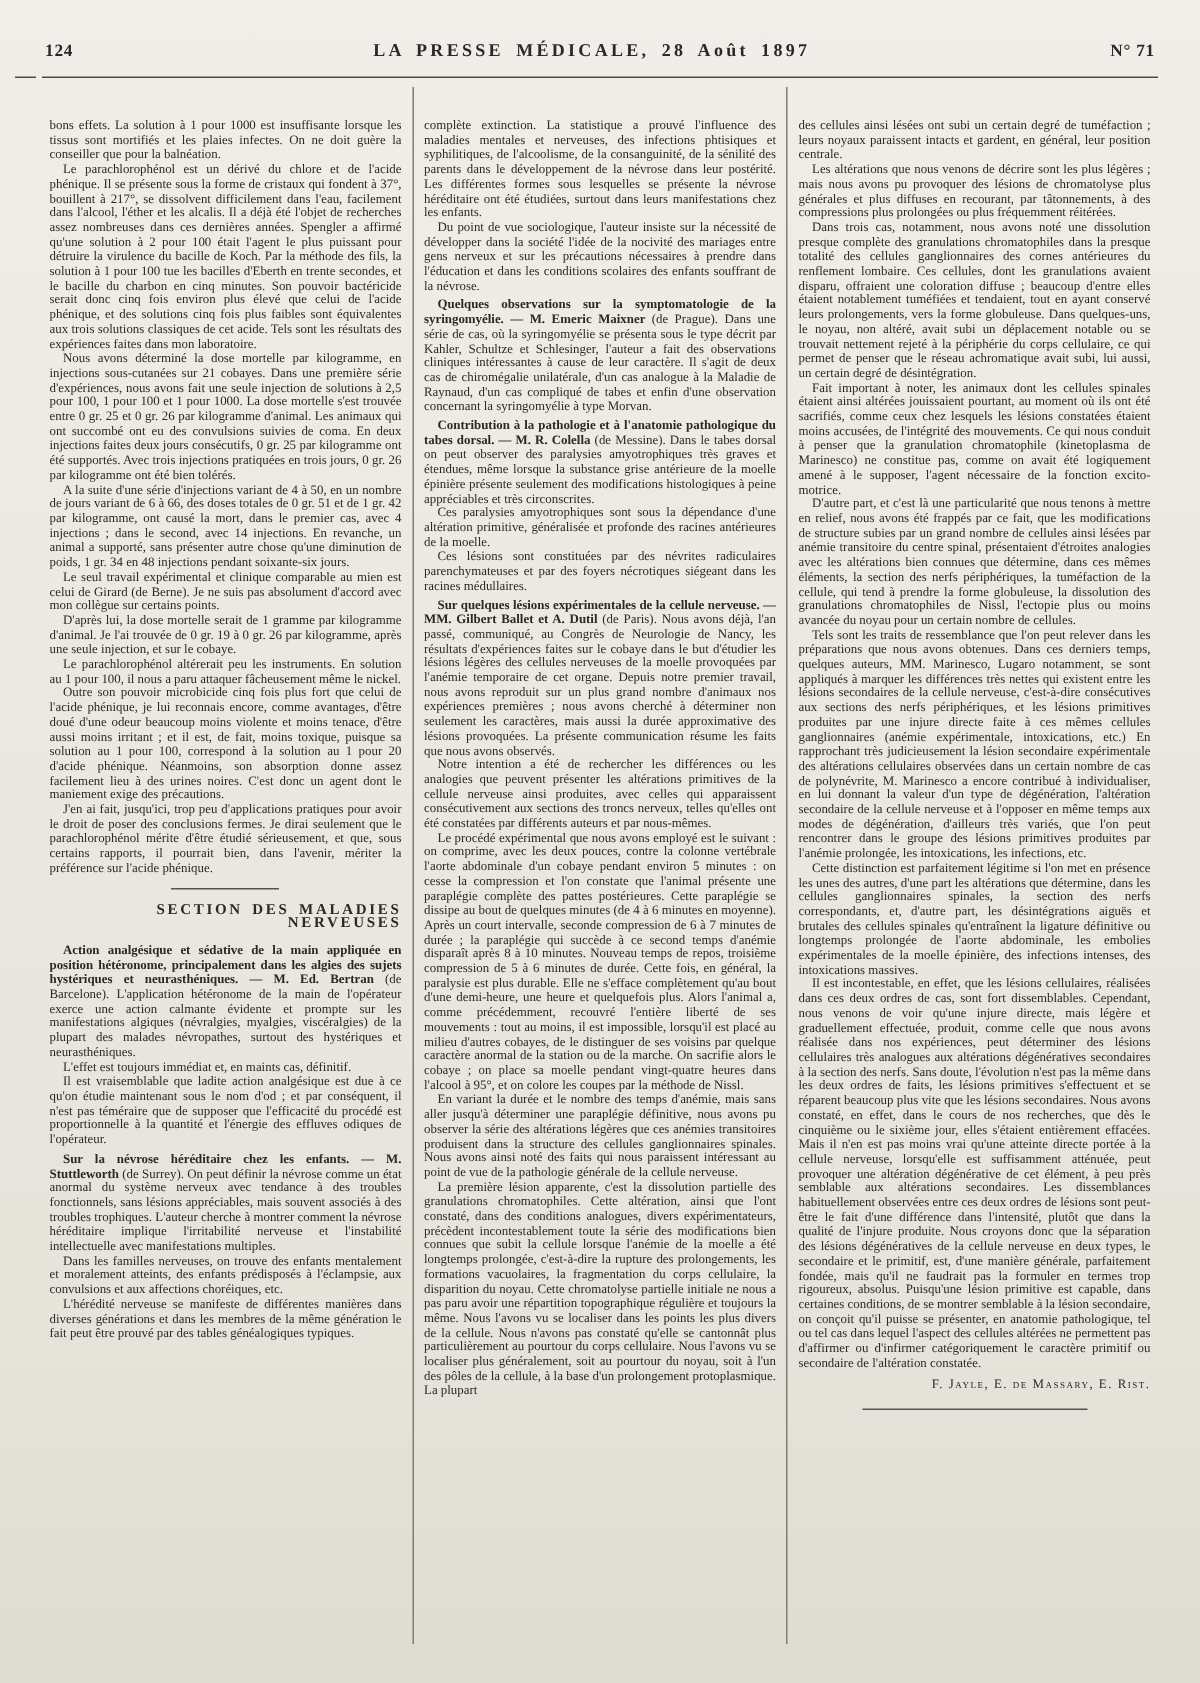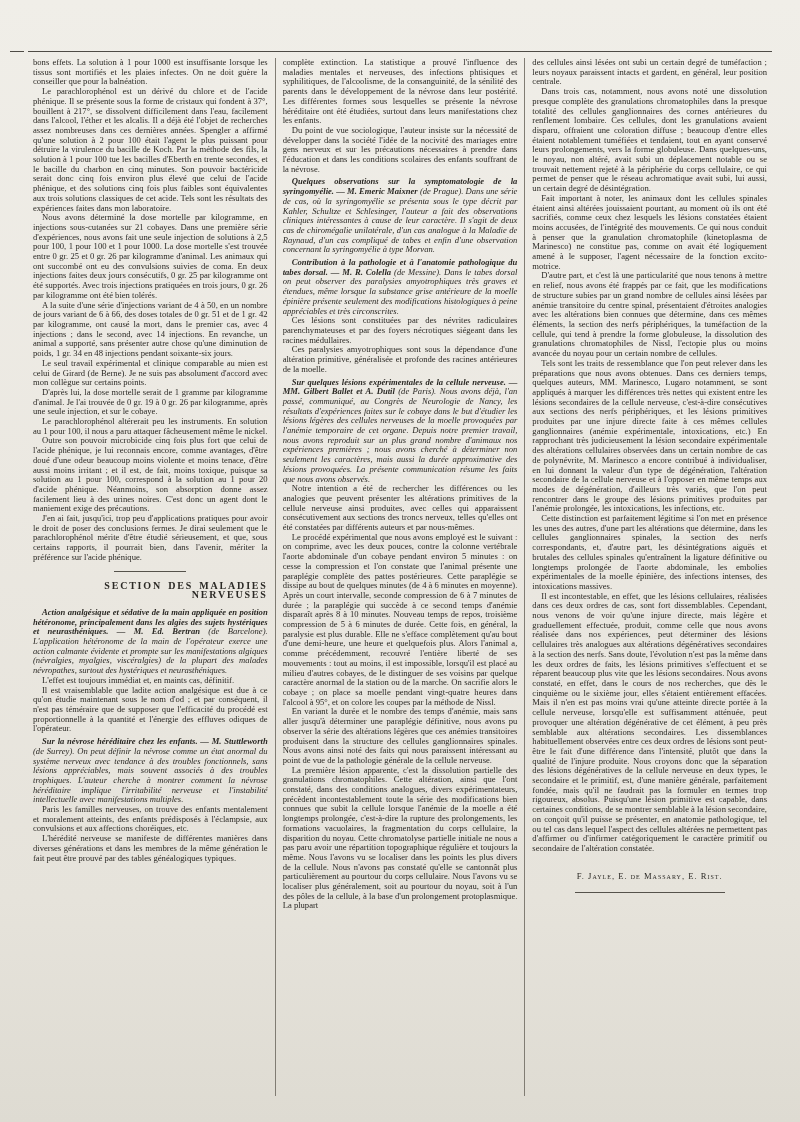--- a/index.html
+++ b/index.html
@@ -13,33 +13,38 @@
   .masthead{position:absolute;top:26px;left:30px;right:30px;display:flex;justify-content:space-between;align-items:baseline;}
   .masthead .pageno,.masthead .issue{font-weight:bold;font-size:11.5px;letter-spacing:.5px;}
   .masthead .title{font-weight:bold;font-size:12px;letter-spacing:2.2px;word-spacing:3px;}
   .head-rule{position:absolute;top:51px;left:28px;right:28px;border-top:1.2px solid #4e4b45;}
   .head-rule-tick{position:absolute;top:51px;left:10px;width:14px;border-top:1.2px solid #4e4b45;}
   
   .cols{position:absolute;top:58px;left:26px;right:26px;bottom:26px;display:flex;}
   .col{flex:1 1 0;padding:0 7px;font-size:8.6px;line-height:9.7px;text-align:justify;}
   .col+.col{border-left:1px solid #807c73;}
   p{margin:0;text-indent:9px;}
-  p.cont{text-indent:0;}
-  p.art{margin-top:3px;font-style:italic;}
+  p.cont{text-indent:0;margin-top:21px;}
+  p.art{margin-top:3px;}
   .lead{font-weight:bold;}
   .section-title{text-align:right;font-weight:bold;font-size:10px;letter-spacing:1.8px;word-spacing:2px;margin:9px 0 8px;text-indent:0;}
   .divider{width:72px;border-top:1px solid #55524b;margin:8px auto 7px;}
   .end-rule{width:150px;border-top:1px solid #55524b;margin:11px auto 0;}
-  .signature{text-align:center;text-indent:0;margin-top:18px;font-variant:small-caps;letter-spacing:1px;}
+  .signature{text-align:right;text-indent:0;margin-top:5px;font-variant:small-caps;letter-spacing:1px;}
 </style>
 </head>
 <body>
 
 <div class="page">
 
+  <div class="masthead">
+    <span class="pageno">124</span>
+    <span class="title">LA PRESSE MÉDICALE, 28 Août 1897</span>
+    <span class="issue">N° 71</span>
+  </div>
   <div class="head-rule-tick"></div>
   <div class="head-rule"></div>
 
   <div class="cols">
 
     <div class="col">
       <p class="cont">bons effets. La solution à 1 pour 1000 est insuffisante lorsque les tissus sont mortifiés et les plaies infectes. On ne doit guère la conseiller que pour la balnéation.</p>
       <p>Le parachlorophénol est un dérivé du chlore et de l'acide phénique. Il se présente sous la forme de cristaux qui fondent à 37°, bouillent à 217°, se dissolvent difficilement dans l'eau, facilement dans l'alcool, l'éther et les alcalis. Il a déjà été l'objet de recherches assez nombreuses dans ces dernières années. Spengler a affirmé qu'une solution à 2 pour 100 était l'agent le plus puissant pour détruire la virulence du bacille de Koch. Par la méthode des fils, la solution à 1 pour 100 tue les bacilles d'Eberth en trente secondes, et le bacille du charbon en cinq minutes. Son pouvoir bactéricide serait donc cinq fois environ plus élevé que celui de l'acide phénique, et des solutions cinq fois plus faibles sont équivalentes aux trois solutions classiques de cet acide. Tels sont les résultats des expériences faites dans mon laboratoire.</p>
       <p>Nous avons déterminé la dose mortelle par kilogramme, en injections sous-cutanées sur 21 cobayes. Dans une première série d'expériences, nous avons fait une seule injection de solutions à 2,5 pour 100, 1 pour 100 et 1 pour 1000. La dose mortelle s'est trouvée entre 0 gr. 25 et 0 gr. 26 par kilogramme d'animal. Les animaux qui ont succombé ont eu des convulsions suivies de coma. En deux injections faites deux jours consécutifs, 0 gr. 25 par kilogramme ont été supportés. Avec trois injections pratiquées en trois jours, 0 gr. 26 par kilogramme ont été bien tolérés.</p>
       <p>A la suite d'une série d'injections variant de 4 à 50, en un nombre de jours variant de 6 à 66, des doses totales de 0 gr. 51 et de 1 gr. 42 par kilogramme, ont causé la mort, dans le premier cas, avec 4 injections ; dans le second, avec 14 injections. En revanche, un animal a supporté, sans présenter autre chose qu'une diminution de poids, 1 gr. 34 en 48 injections pendant soixante-six jours.</p>
@@ -47,40 +52,41 @@
       <p>D'après lui, la dose mortelle serait de 1 gramme par kilogramme d'animal. Je l'ai trouvée de 0 gr. 19 à 0 gr. 26 par kilogramme, après une seule injection, et sur le cobaye.</p>
       <p>Le parachlorophénol altérerait peu les instruments. En solution au 1 pour 100, il nous a paru attaquer fâcheusement même le nickel.</p>
       <p>Outre son pouvoir microbicide cinq fois plus fort que celui de l'acide phénique, je lui reconnais encore, comme avantages, d'être doué d'une odeur beaucoup moins violente et moins tenace, d'être aussi moins irritant ; et il est, de fait, moins toxique, puisque sa solution au 1 pour 100, correspond à la solution au 1 pour 20 d'acide phénique. Néanmoins, son absorption donne assez facilement lieu à des urines noires. C'est donc un agent dont le maniement exige des précautions.</p>
       <p>J'en ai fait, jusqu'ici, trop peu d'applications pratiques pour avoir le droit de poser des conclusions fermes. Je dirai seulement que le parachlorophénol mérite d'être étudié sérieusement, et que, sous certains rapports, il pourrait bien, dans l'avenir, mériter la préférence sur l'acide phénique.</p>
       <div class="divider"></div>
       <p class="section-title">SECTION DES MALADIES NERVEUSES</p>
       <p class="art"><span class="lead">Action analgésique et sédative de la main appliquée en position hétéronome, principalement dans les algies des sujets hystériques et neurasthéniques. — M. Ed. Bertran </span><span>(de Barcelone). L'application hétéronome de la main de l'opérateur exerce une action calmante évidente et prompte sur les manifestations algiques (névralgies, myalgies, viscéralgies) de la plupart des malades névropathes, surtout des hystériques et neurasthéniques.</span></p>
       <p>L'effet est toujours immédiat et, en maints cas, définitif.</p>
       <p>Il est vraisemblable que ladite action analgésique est due à ce qu'on étudie maintenant sous le nom d'od ; et par conséquent, il n'est pas téméraire que de supposer que l'efficacité du procédé est proportionnelle à la quantité et l'énergie des effluves odiques de l'opérateur.</p>
       <p class="art"><span class="lead">Sur la névrose héréditaire chez les enfants. — M. Stuttleworth </span><span>(de Surrey). On peut définir la névrose comme un état anormal du système nerveux avec tendance à des troubles fonctionnels, sans lésions appréciables, mais souvent associés à des troubles trophiques. L'auteur cherche à montrer comment la névrose héréditaire implique l'irritabilité nerveuse et l'instabilité intellectuelle avec manifestations multiples.</span></p>
-      <p>Paris les familles nerveuses, on trouve des enfants mentalement et moralement atteints, des enfants prédisposés à l'éclampsie, aux convulsions et aux affections choréiques, etc.</p>
+      <p>Dans les familles nerveuses, on trouve des enfants mentalement et moralement atteints, des enfants prédisposés à l'éclampsie, aux convulsions et aux affections choréiques, etc.</p>
       <p>L'hérédité nerveuse se manifeste de différentes manières dans diverses générations et dans les membres de la même génération le fait peut être prouvé par des tables généalogiques typiques.</p>
     </div>
 
     <div class="col">
       <p class="cont">complète extinction. La statistique a prouvé l'influence des maladies mentales et nerveuses, des infections phtisiques et syphilitiques, de l'alcoolisme, de la consanguinité, de la sénilité des parents dans le développement de la névrose dans leur postérité. Les différentes formes sous lesquelles se présente la névrose héréditaire ont été étudiées, surtout dans leurs manifestations chez les enfants.</p>
       <p>Du point de vue sociologique, l'auteur insiste sur la nécessité de développer dans la société l'idée de la nocivité des mariages entre gens nerveux et sur les précautions nécessaires à prendre dans l'éducation et dans les conditions scolaires des enfants souffrant de la névrose.</p>
       <p class="art"><span class="lead">Quelques observations sur la symptomatologie de la syringomyélie. — M. Emeric Maixner </span><span>(de Prague). Dans une série de cas, où la syringomyélie se présenta sous le type décrit par Kahler, Schultze et Schlesinger, l'auteur a fait des observations cliniques intéressantes à cause de leur caractère. Il s'agit de deux cas de chiromégalie unilatérale, d'un cas analogue à la Maladie de Raynaud, d'un cas compliqué de tabes et enfin d'une observation concernant la syringomyélie à type Morvan.</span></p>
       <p class="art"><span class="lead">Contribution à la pathologie et à l'anatomie pathologique du tabes dorsal. — M. R. Colella </span><span>(de Messine). Dans le tabes dorsal on peut observer des paralysies amyotrophiques très graves et étendues, même lorsque la substance grise antérieure de la moelle épinière présente seulement des modifications histologiques à peine appréciables et très circonscrites.</span></p>
+      <p>Ces paralysies amyotrophiques sont sous la dépendance d'une altération primitive, généralisée et profonde des racines antérieures de la moelle.</p>
       <p>Ces lésions sont constituées par des névrites radiculaires parenchymateuses et par des foyers nécrotiques siégeant dans les racines médullaires.</p>
-      <p>Ces paralysies amyotrophiques sont sous la dépendance d'une altération primitive, généralisée et profonde des racines antérieures de la moelle.</p>
       <p class="art"><span class="lead">Sur quelques lésions expérimentales de la cellule nerveuse. — MM. Gilbert Ballet et A. Dutil </span><span>(de Paris). Nous avons déjà, l'an passé, communiqué, au Congrès de Neurologie de Nancy, les résultats d'expériences faites sur le cobaye dans le but d'étudier les lésions légères des cellules nerveuses de la moelle provoquées par l'anémie temporaire de cet organe. Depuis notre premier travail, nous avons reproduit sur un plus grand nombre d'animaux nos expériences premières ; nous avons cherché à déterminer non seulement les caractères, mais aussi la durée approximative des lésions provoquées. La présente communication résume les faits que nous avons observés.</span></p>
       <p>Notre intention a été de rechercher les différences ou les analogies que peuvent présenter les altérations primitives de la cellule nerveuse ainsi produites, avec celles qui apparaissent consécutivement aux sections des troncs nerveux, telles qu'elles ont été constatées par différents auteurs et par nous-mêmes.</p>
       <p>Le procédé expérimental que nous avons employé est le suivant : on comprime, avec les deux pouces, contre la colonne vertébrale l'aorte abdominale d'un cobaye pendant environ 5 minutes : on cesse la compression et l'on constate que l'animal présente une paraplégie complète des pattes postérieures. Cette paraplégie se dissipe au bout de quelques minutes (de 4 à 6 minutes en moyenne). Après un court intervalle, seconde compression de 6 à 7 minutes de durée ; la paraplégie qui succède à ce second temps d'anémie disparaît après 8 à 10 minutes. Nouveau temps de repos, troisième compression de 5 à 6 minutes de durée. Cette fois, en général, la paralysie est plus durable. Elle ne s'efface complètement qu'au bout d'une demi-heure, une heure et quelquefois plus. Alors l'animal a, comme précédemment, recouvré l'entière liberté de ses mouvements : tout au moins, il est impossible, lorsqu'il est placé au milieu d'autres cobayes, de le distinguer de ses voisins par quelque caractère anormal de la station ou de la marche. On sacrifie alors le cobaye ; on place sa moelle pendant vingt-quatre heures dans l'alcool à 95°, et on colore les coupes par la méthode de Nissl.</p>
       <p>En variant la durée et le nombre des temps d'anémie, mais sans aller jusqu'à déterminer une paraplégie définitive, nous avons pu observer la série des altérations légères que ces anémies transitoires produisent dans la structure des cellules ganglionnaires spinales. Nous avons ainsi noté des faits qui nous paraissent intéressant au point de vue de la pathologie générale de la cellule nerveuse.</p>
       <p>La première lésion apparente, c'est la dissolution partielle des granulations chromatophiles. Cette altération, ainsi que l'ont constaté, dans des conditions analogues, divers expérimentateurs, précèdent incontestablement toute la série des modifications bien connues que subit la cellule lorsque l'anémie de la moelle a été longtemps prolongée, c'est-à-dire la rupture des prolongements, les formations vacuolaires, la fragmentation du corps cellulaire, la disparition du noyau. Cette chromatolyse partielle initiale ne nous a pas paru avoir une répartition topographique régulière et toujours la même. Nous l'avons vu se localiser dans les points les plus divers de la cellule. Nous n'avons pas constaté qu'elle se cantonnât plus particulièrement au pourtour du corps cellulaire. Nous l'avons vu se localiser plus généralement, soit au pourtour du noyau, soit à l'un des pôles de la cellule, à la base d'un prolongement protoplasmique. La plupart</p>
     </div>
 
     <div class="col">
       <p class="cont">des cellules ainsi lésées ont subi un certain degré de tuméfaction ; leurs noyaux paraissent intacts et gardent, en général, leur position centrale.</p>
+      <p>Les altérations que nous venons de décrire sont les plus légères ; mais nous avons pu provoquer des lésions de chromatolyse plus générales et plus diffuses en recourant, par tâtonnements, à des compressions plus prolongées ou plus fréquemment réitérées.</p>
       <p>Dans trois cas, notamment, nous avons noté une dissolution presque complète des granulations chromatophiles dans la presque totalité des cellules ganglionnaires des cornes antérieures du renflement lombaire. Ces cellules, dont les granulations avaient disparu, offraient une coloration diffuse ; beaucoup d'entre elles étaient notablement tuméfiées et tendaient, tout en ayant conservé leurs prolongements, vers la forme globuleuse. Dans quelques-uns, le noyau, non altéré, avait subi un déplacement notable ou se trouvait nettement rejeté à la périphérie du corps cellulaire, ce qui permet de penser que le réseau achromatique avait subi, lui aussi, un certain degré de désintégration.</p>
       <p>Fait important à noter, les animaux dont les cellules spinales étaient ainsi altérées jouissaient pourtant, au moment où ils ont été sacrifiés, comme ceux chez lesquels les lésions constatées étaient moins accusées, de l'intégrité des mouvements. Ce qui nous conduit à penser que la granulation chromatophile (kinetoplasma de Marinesco) ne constitue pas, comme on avait été logiquement amené à le supposer, l'agent nécessaire de la fonction excito-motrice.</p>
       <p>D'autre part, et c'est là une particularité que nous tenons à mettre en relief, nous avons été frappés par ce fait, que les modifications de structure subies par un grand nombre de cellules ainsi lésées par anémie transitoire du centre spinal, présentaient d'étroites analogies avec les altérations bien connues que détermine, dans ces mêmes éléments, la section des nerfs périphériques, la tuméfaction de la cellule, qui tend à prendre la forme globuleuse, la dissolution des granulations chromatophiles de Nissl, l'ectopie plus ou moins avancée du noyau pour un certain nombre de cellules.</p>
       <p>Tels sont les traits de ressemblance que l'on peut relever dans les préparations que nous avons obtenues. Dans ces derniers temps, quelques auteurs, MM. Marinesco, Lugaro notamment, se sont appliqués à marquer les différences très nettes qui existent entre les lésions secondaires de la cellule nerveuse, c'est-à-dire consécutives aux sections des nerfs périphériques, et les lésions primitives produites par une injure directe faite à ces mêmes cellules ganglionnaires (anémie expérimentale, intoxications, etc.) En rapprochant très judicieusement la lésion secondaire expérimentale des altérations cellulaires observées dans un certain nombre de cas de polynévrite, M. Marinesco a encore contribué à individualiser, en lui donnant la valeur d'un type de dégénération, l'altération secondaire de la cellule nerveuse et à l'opposer en même temps aux modes de dégénération, d'ailleurs très variés, que l'on peut rencontrer dans le groupe des lésions primitives produites par l'anémie prolongée, les intoxications, les infections, etc.</p>
       <p>Cette distinction est parfaitement légitime si l'on met en présence les unes des autres, d'une part les altérations que détermine, dans les cellules ganglionnaires spinales, la section des nerfs correspondants, et, d'autre part, les désintégrations aiguës et brutales des cellules spinales qu'entraînent la ligature définitive ou longtemps prolongée de l'aorte abdominale, les embolies expérimentales de la moelle épinière, des infections intenses, des intoxications massives.</p>
       <p>Il est incontestable, en effet, que les lésions cellulaires, réalisées dans ces deux ordres de cas, sont fort dissemblables. Cependant, nous venons de voir qu'une injure directe, mais légère et graduellement effectuée, produit, comme celle que nous avons réalisée dans nos expériences, peut déterminer des lésions cellulaires très analogues aux altérations dégénératives secondaires à la section des nerfs. Sans doute, l'évolution n'est pas la même dans les deux ordres de faits, les lésions primitives s'effectuent et se réparent beaucoup plus vite que les lésions secondaires. Nous avons constaté, en effet, dans le cours de nos recherches, que dès le cinquième ou le sixième jour, elles s'étaient entièrement effacées. Mais il n'en est pas moins vrai qu'une atteinte directe portée à la cellule nerveuse, lorsqu'elle est suffisamment atténuée, peut provoquer une altération dégénérative de cet élément, à peu près semblable aux altérations secondaires. Les dissemblances habituellement observées entre ces deux ordres de lésions sont peut-être le fait d'une différence dans l'intensité, plutôt que dans la qualité de l'injure produite. Nous croyons donc que la séparation des lésions dégénératives de la cellule nerveuse en deux types, le secondaire et le primitif, est, d'une manière générale, parfaitement fondée, mais qu'il ne faudrait pas la formuler en termes trop rigoureux, absolus. Puisqu'une lésion primitive est capable, dans certaines conditions, de se montrer semblable à la lésion secondaire, on conçoit qu'il puisse se présenter, en anatomie pathologique, tel ou tel cas dans lequel l'aspect des cellules altérées ne permettent pas d'affirmer ou d'infirmer catégoriquement le caractère primitif ou secondaire de l'altération constatée.</p>
       <p class="signature">F. Jayle, E. de Massary, E. Rist.</p>
       <div class="end-rule"></div>
     </div>
 

